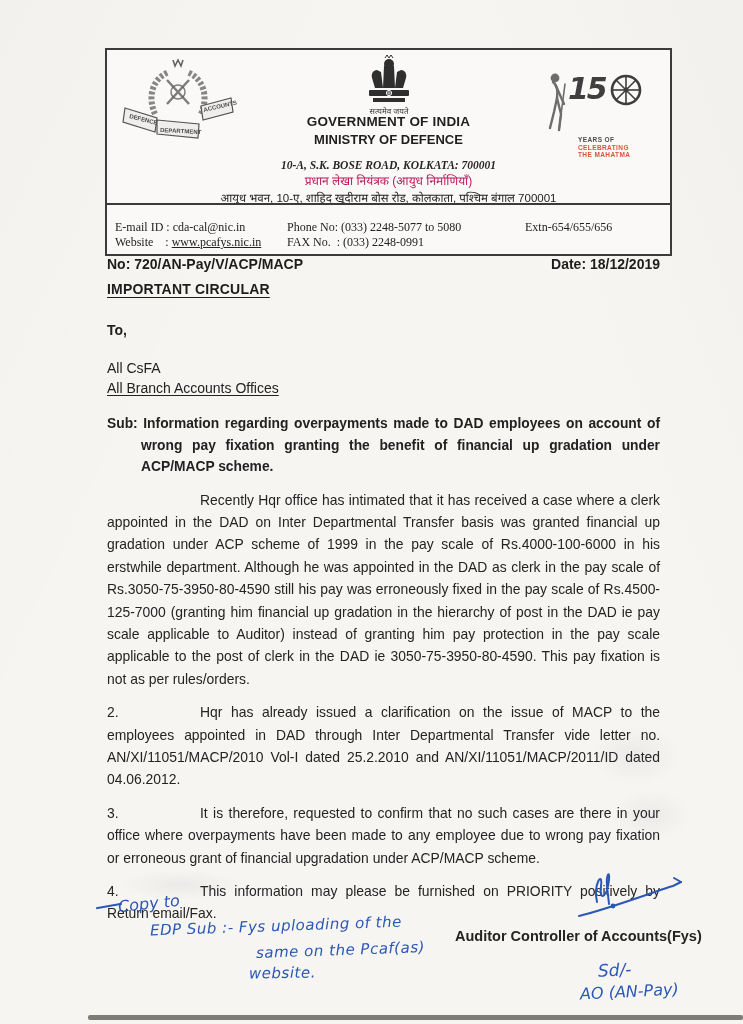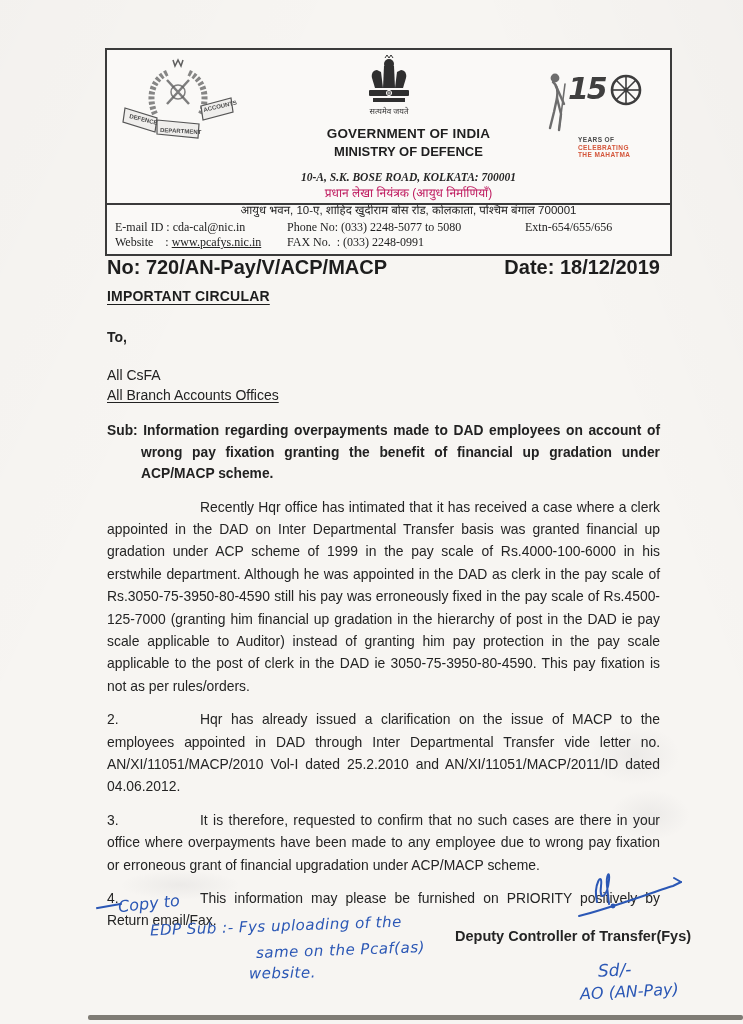--- a/index.html
+++ b/index.html
@@ -10,35 +10,35 @@
   
   .hbox{position:absolute;top:48px;left:105px;width:563px;height:204px;border:2px solid #3b3b3b;background:#faf9f7;}
   .dad-emblem{position:absolute;left:10px;top:6px;}
   .ashoka{position:absolute;left:50%;top:4px;transform:translateX(-50%);}
   .logo150{position:absolute;right:8px;top:22px;width:118px;}
   .logo150-top{display:flex;align-items:flex-start;}
   .logo150-num{font-family:"DejaVu Sans",sans-serif;font-weight:bold;font-style:italic;font-size:30px;line-height:30px;color:#3f3f3f;letter-spacing:-2px;margin-top:2px;}
   .logo150-text{margin-left:34px;margin-top:-2px;}
   .logo150-text div{font-size:6.5px;font-weight:bold;letter-spacing:.4px;line-height:7.5px;color:#4c4c4c;}
   .logo150-text .accent{color:#d4563b;}
-  .htext{position:absolute;top:76px;left:0;width:100%;text-align:center;color:#1f1f1f;padding-left:20px;}
+  .htext{position:absolute;top:64px;left:0;width:100%;text-align:center;color:#1f1f1f;}
   .l-govt{font-size:13.5px;font-weight:bold;letter-spacing:.2px;}
   .l-min{font-size:13px;font-weight:bold;margin-top:3px;}
   .l-office{font-family:"Liberation Serif",serif;font-style:italic;font-weight:bold;font-size:12px;margin-top:3px;color:#262626;}
   .l-addr{font-family:"Liberation Serif",serif;font-style:italic;font-weight:bold;font-size:11.5px;margin-top:12px;color:#262626;}
   .l-hi1{font-size:12px;margin-top:1px;color:#be185d;}
   .l-hi2{font-size:11.5px;margin-top:1px;color:#232323;}
   .contact{position:absolute;left:0;right:0;bottom:0;border-top:2px solid #3b3b3b;padding:15px 8px 4px 8px;
            font-family:"Liberation Serif",serif;font-size:12px;color:#222;}
   .crow{display:flex;line-height:15px;}
   .c1{width:172px;}.c2{width:238px;}.c3{flex:1;}
   .u{text-decoration:underline;}
   
   .content{position:absolute;top:256px;left:107px;width:553px;color:#222;}
-  .refline{display:flex;justify-content:space-between;font-weight:bold;font-size:20px;color:#1d1d1d;align-items:flex-end;}
+  .refline{display:flex;justify-content:space-between;font-weight:bold;font-size:14px;color:#1d1d1d;align-items:flex-end;}
   .title{margin-top:8px;text-align:left;}
   .title span{font-weight:bold;font-size:14px;letter-spacing:.2px;text-decoration:underline;text-underline-offset:3px;color:#1d1d1d;}
   .to{margin-top:24px;font-weight:bold;font-size:14px;}
   .addr1{margin-top:22px;font-size:14px;}
   .addr2{margin-top:4px;font-size:14px;text-decoration:underline;text-underline-offset:2px;}
   .sub{margin-top:17px;font-weight:bold;font-size:13.8px;line-height:21.5px;padding-left:34px;text-indent:-34px;text-align:justify;}
   .para{margin:11px 0 0 0;font-size:13.9px;line-height:22.4px;text-align:justify;color:#242424;}
   .pnum{display:inline-block;width:93px;text-indent:0;}
   
   .ink{color:#2b57b5;font-style:italic;font-family:"DejaVu Sans",sans-serif;}
@@ -184,21 +184,21 @@
   <div class="sig-svg">
     <svg width="112" height="62" viewBox="0 0 112 62">
       <g fill="none" stroke="#2b57b5" stroke-width="2" stroke-linecap="round">
         <path d="M22,42 C18,24 28,10 26,26 C24,42 32,38 34,20 C35,10 31,14 32,26 L34,44"></path>
         <circle cx="38" cy="46" r="1.4" fill="#2b57b5"></circle>
         <path d="M4,56 C36,48 78,32 98,26 L106,22"></path>
         <path d="M106,22 l-7,-4"></path>
       </g>
     </svg>
   </div>
-  <div class="designation">Deputy Controller of Transfer(Fys)</div>
+  <div class="designation">Auditor Controller of Accounts(Fys)</div>
   <div class="ink sd">Sd/-</div>
   <div class="ink officer">AO (AN-Pay)</div>
 
   <div class="flourish"></div>
   <div class="ink hw1">Copy to</div>
   <div class="ink hw2">EDP Sub :- Fys uploading of the</div>
   <div class="ink hw3">same on the Pcaf(as)</div>
   <div class="ink hw4">website.</div>
 
   <div class="smudge" style="left:590px;top:725px;width:90px;height:60px;"></div>

